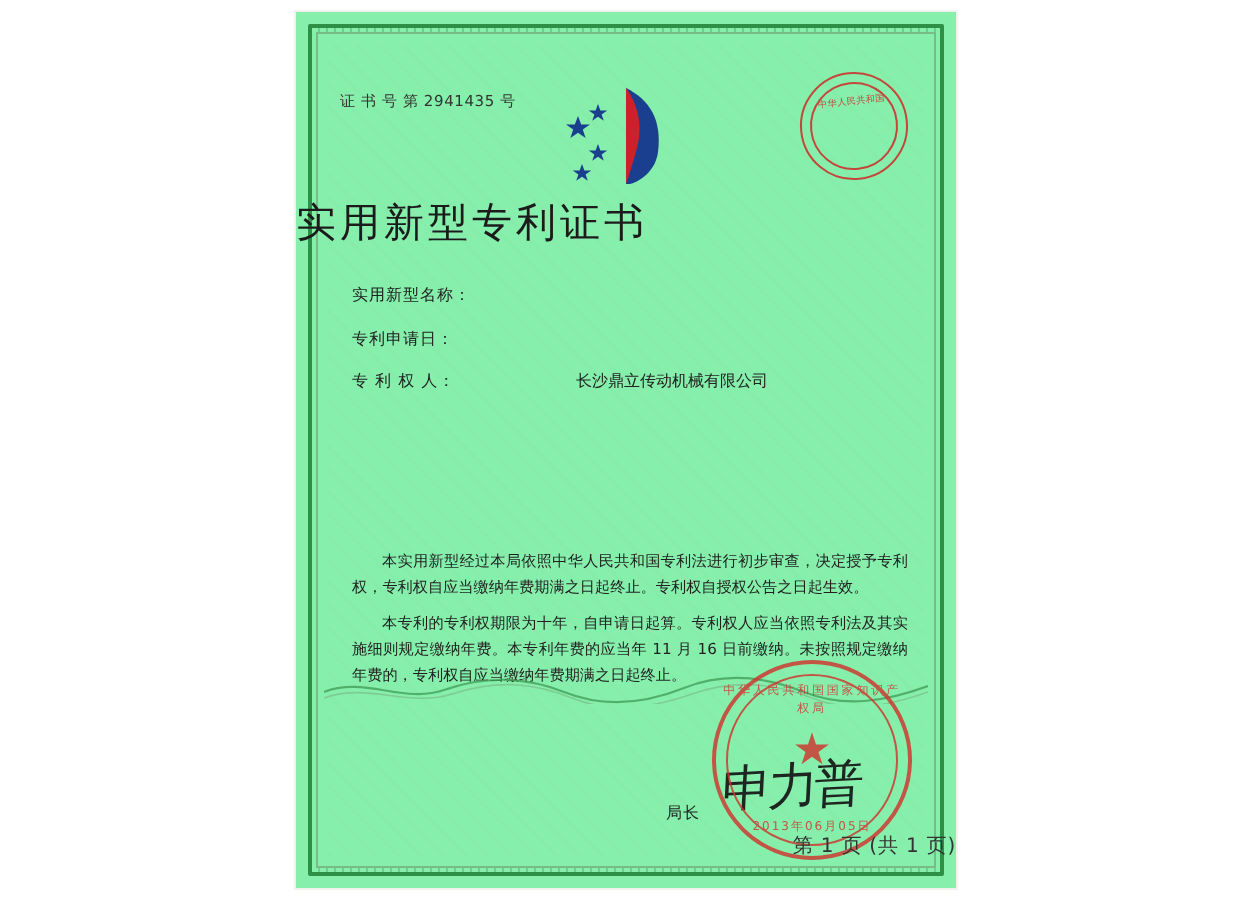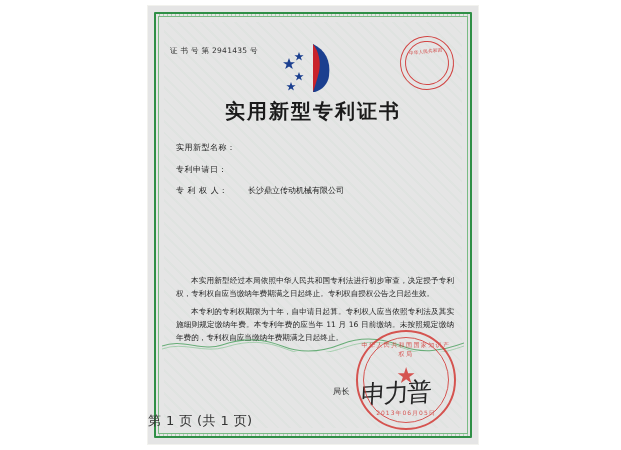--- a/index.html
+++ b/index.html
@@ -19,21 +19,21 @@
     height: 450px;
     background: #ffffff;
   }
   
   .cert {
     position: absolute;
     left: 148px;
     top: 6px;
     width: 330px;
     height: 438px;
-    background: #e5e5e5;
+    background: #86efac;
     box-shadow: 0 0 0 1px #f2f2ee;
     overflow: hidden;
   }
   
   .border-outer {
     position: absolute;
     left: 6px;
     top: 6px;
     right: 6px;
     bottom: 6px;
@@ -114,42 +114,43 @@
     font-size: 4.6px;
     line-height: 6px;
     letter-spacing: .2px;
   }
 
   
   .title {
     position: absolute;
     left: 0; right: 0;
     top: 92px;
-    text-align: center;
+    text-align: left;
     font-family: "DejaVu Serif", serif;
-    font-weight: bold;
+    font-weight: normal;
     font-size: 20px;
     letter-spacing: 2px;
     color: #1b1b1b;
   }
 
   
   .fields {
     position: absolute;
     left: 28px;
     right: 24px;
     top: 136px;
     font-size: 8px;
     color: #222;
     line-height: 11px;
   }
   .field-row {
     display: flex;
     align-items: center;
     margin-bottom: 10.5px;
+    gap: 40px;
   }
   .field-label {
     width: 72px;
     flex: 0 0 72px;
     letter-spacing: .5px;
     white-space: nowrap;
   }
   .field-value {
     flex: 1 1 auto;
     white-space: nowrap;
@@ -169,21 +170,21 @@
   }
   .body-text p {
     margin: 0 0 5px 0;
     text-indent: 15px;
   }
 
   
   .sign-label {
     position: absolute;
     left: 185px;
-    bottom: 47px;
+    bottom: 32px;
     font-size: 8px;
     color: #222;
     letter-spacing: .5px;
   }
   .sign-mark {
     position: absolute;
     left: 213px;
     bottom: 34px;
     width: 86px;
     height: 34px;
@@ -247,22 +248,22 @@
     bottom: 92px;
     height: 16px;
     opacity: .75;
   }
 
   
   .footer {
     position: absolute;
     left: 0; right: 0;
     bottom: 14px;
-    text-align: left;
-    font-size: 13px;
+    text-align: right;
+    font-size: 10px;
     color: #333;
     letter-spacing: .4px;
   }
 
   
   .watermark {
     position: absolute;
     left: 16px; top: 16px; right: 16px; bottom: 16px;
     background:
       repeating-linear-gradient(45deg, rgba(120,190,140,.05) 0 2px, rgba(255,255,255,0) 2px 8px);

